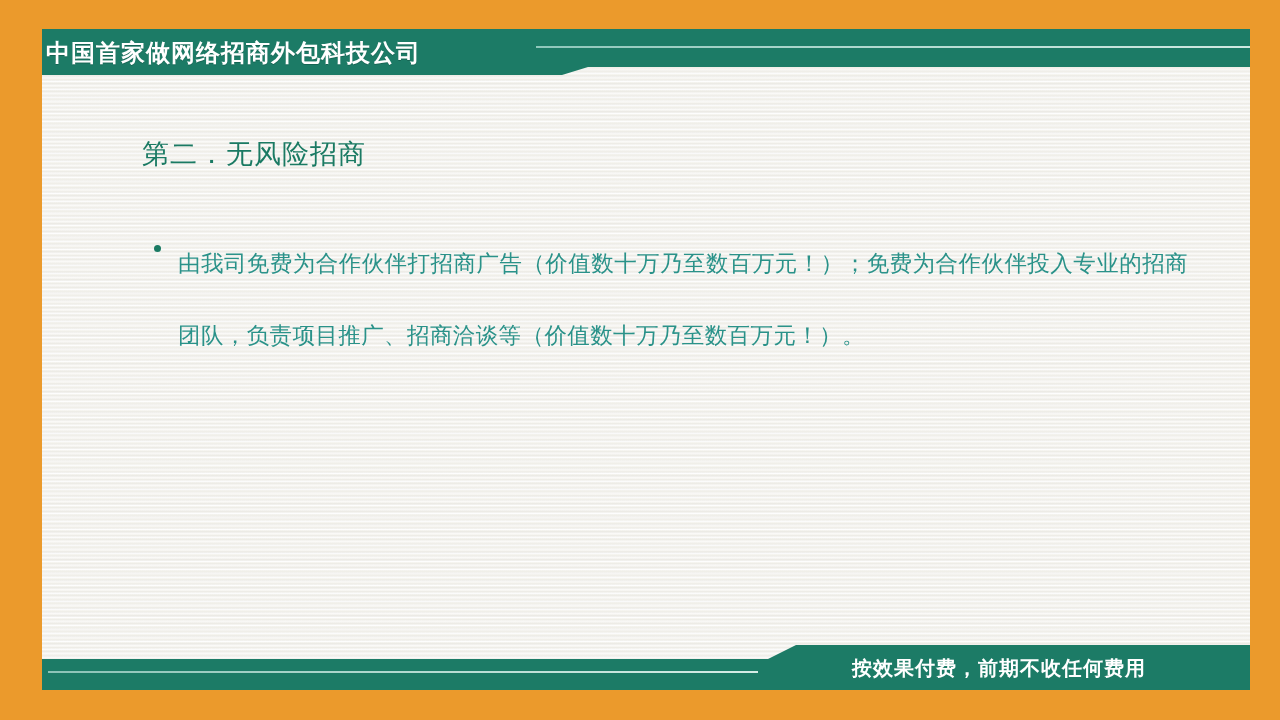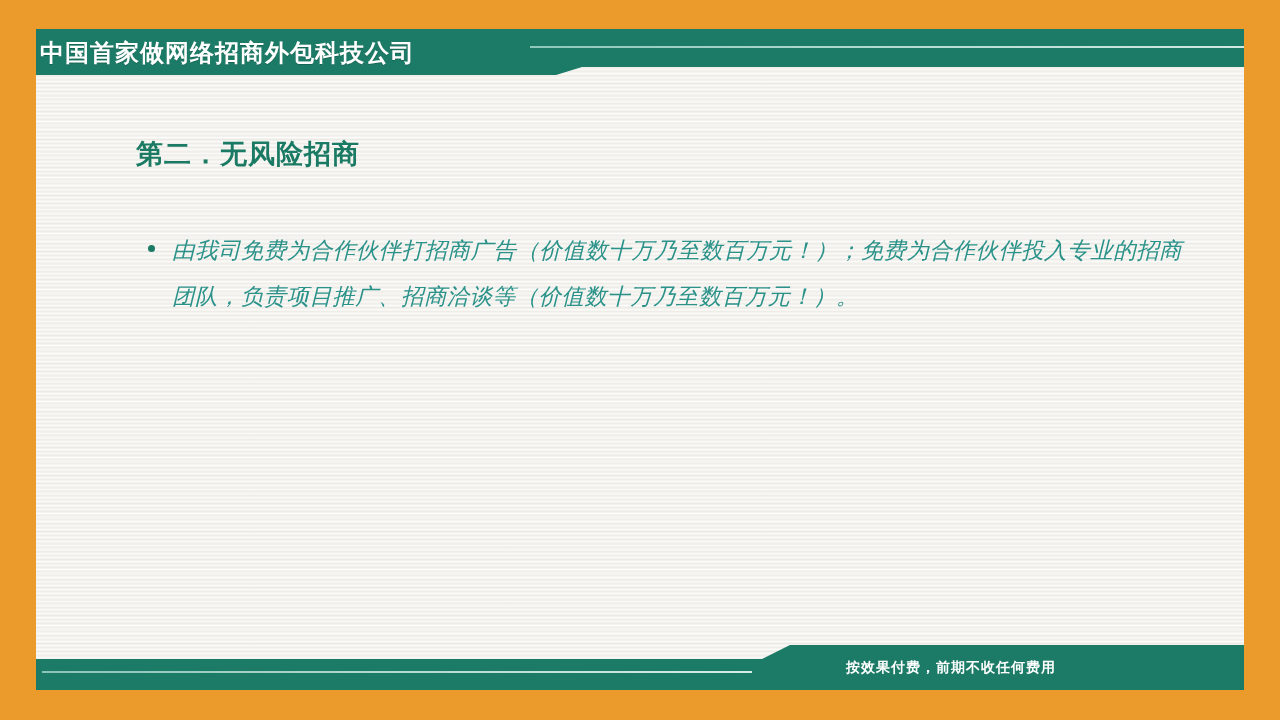--- a/index.html
+++ b/index.html
@@ -4,21 +4,21 @@
 <style>
   * { margin:0; padding:0; box-sizing:border-box; }
   html,body { width:1280px; height:720px; overflow:hidden; }
   body {
     font-family:"Liberation Sans", sans-serif;
     background:#eb9a2c;
     position:relative;
   }
   
   #slide {
-    position:absolute; left:0; top:0; width:1184px; height:720px;
+    position:absolute; left:6px; top:0; width:1184px; height:720px;
     background:#eb9a2c;
   }
   
   #paper {
     position:absolute;
     left:36px; top:0px; width:1208px; height:690px;
     background:#f2f1ec;
     background-image:
       repeating-linear-gradient(0deg,
         rgba(255,255,255,0.95) 0px,
@@ -81,21 +81,21 @@
 
   
   #content {
     position:absolute;
     left:36px; top:100px; width:1208px; height:520px;
     z-index:4;
   }
   #slide-title {
     position:absolute;
     left:100px; top:36px;
-    font-size:27px; font-weight:bold;
+    font-size:27px; font-weight:normal;
     color:#1a7a63;
     letter-spacing:1px;
     white-space:nowrap;
   }
   #bullets {
     position:absolute;
     left:104px; top:128px; width:1040px;
   }
   .bullet-row {
     position:relative;
@@ -105,26 +105,25 @@
   .bullet-dot {
     position:absolute;
     left:8px; top:17px;
     width:7px; height:7px;
     border-radius:50%;
     background:#1a7a63;
   }
   .bullet-text {
     font-family:"Liberation Serif", serif;
     font-size:22.5px;
-    line-height:46px;
+    line-height:72px;
     color:#2a9289;
     letter-spacing:0.4px;
     text-align:justify;
     text-justify:inter-ideograph;
-    font-style:italic;
   }
   .bullet-text .strong {
     font-family:"Liberation Sans", sans-serif;
     font-weight:bold;
     color:#1a7a63;
     font-size:22.5px;
     letter-spacing:0px;
   }
   .bullet-text.wrap2 { width:1010px; }
 
@@ -152,21 +151,21 @@
     position:absolute;
     left:42px; top:671px; width:710px; height:2px;
     background:linear-gradient(90deg,#8cc3b7 0%, #b7dcd3 55%, #d6ece6 100%);
     z-index:6;
   }
   #footer-text {
     position:absolute;
     left:846px; top:648px;
     height:40px;
     display:flex; align-items:center;
-    font-size:14px; font-weight:bold;
+    font-size:20px; font-weight:bold;
     color:#ffffff;
     letter-spacing:1px;
     z-index:7;
     white-space:nowrap;
   }
   
   #bottom-strip{
     position:absolute; left:0; top:690px; width:1280px; height:30px;
     background:#eb9a2c; z-index:8;
   }

